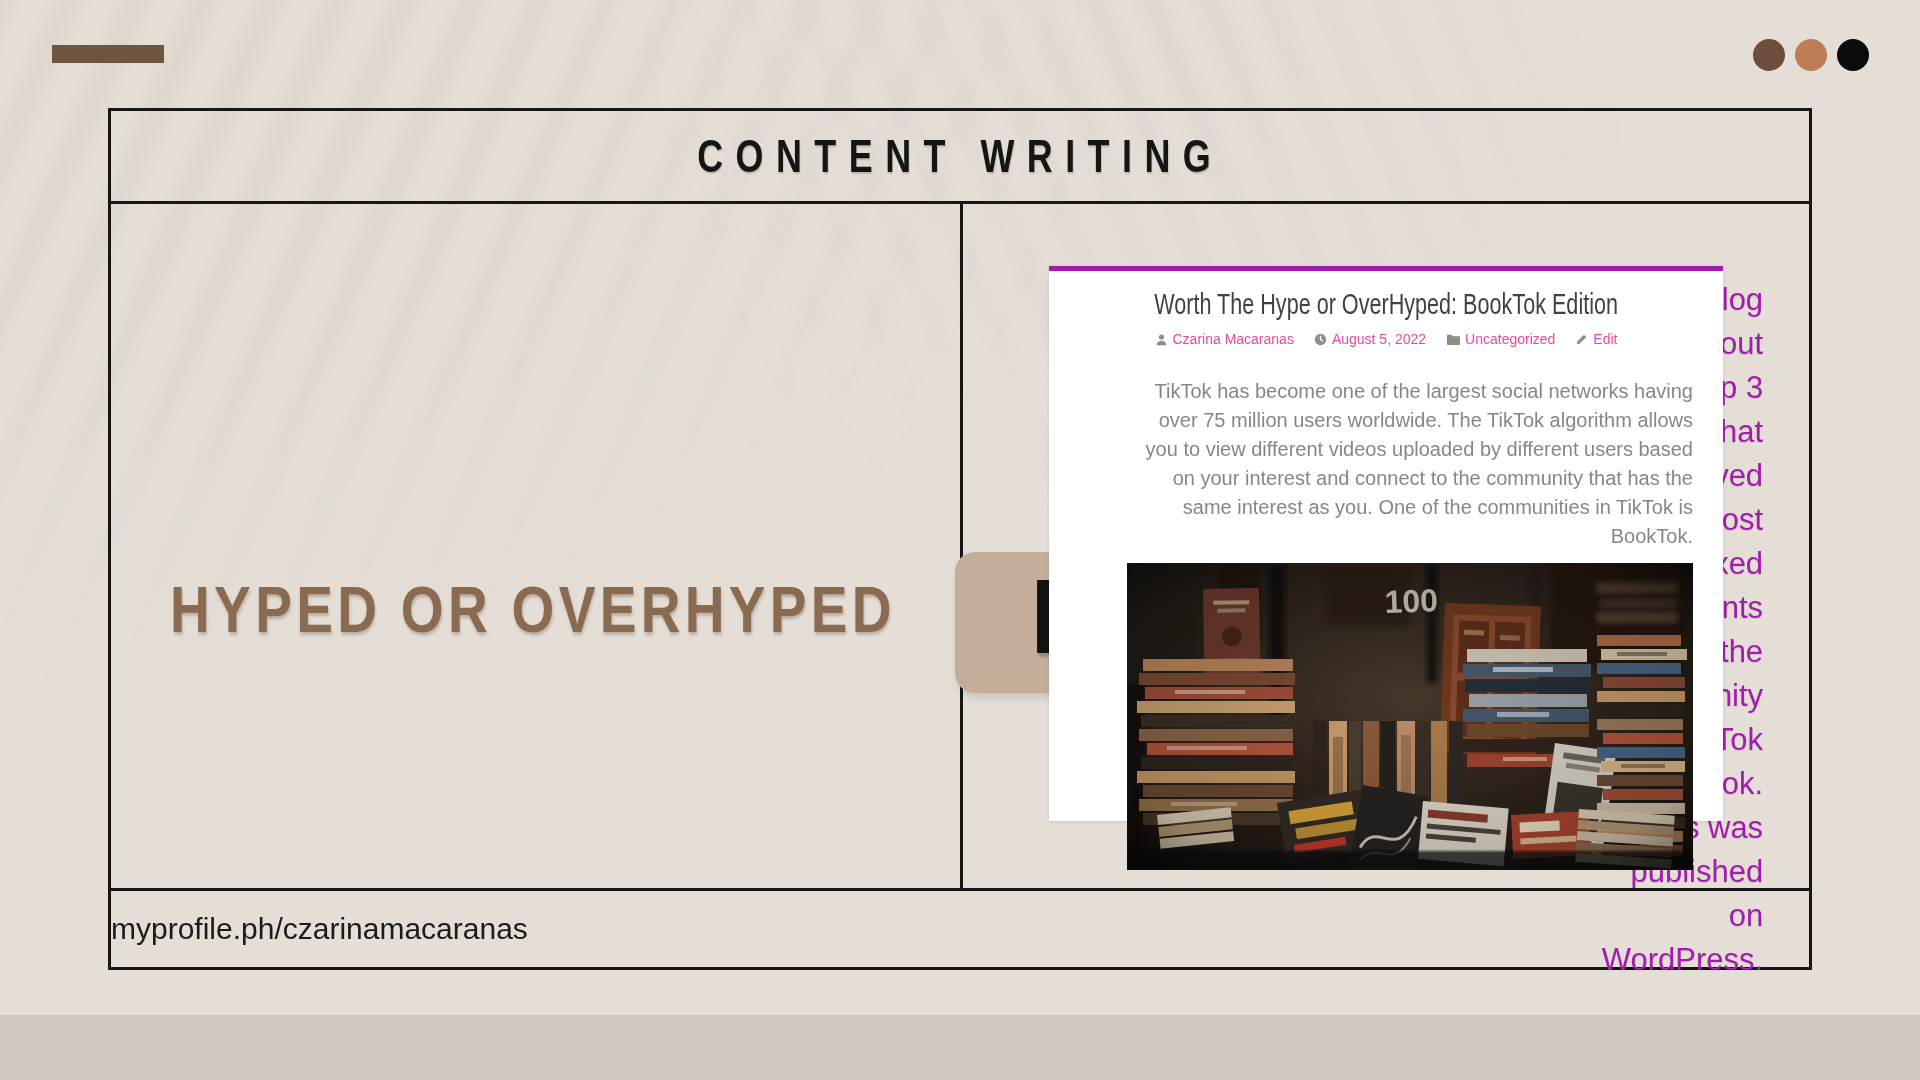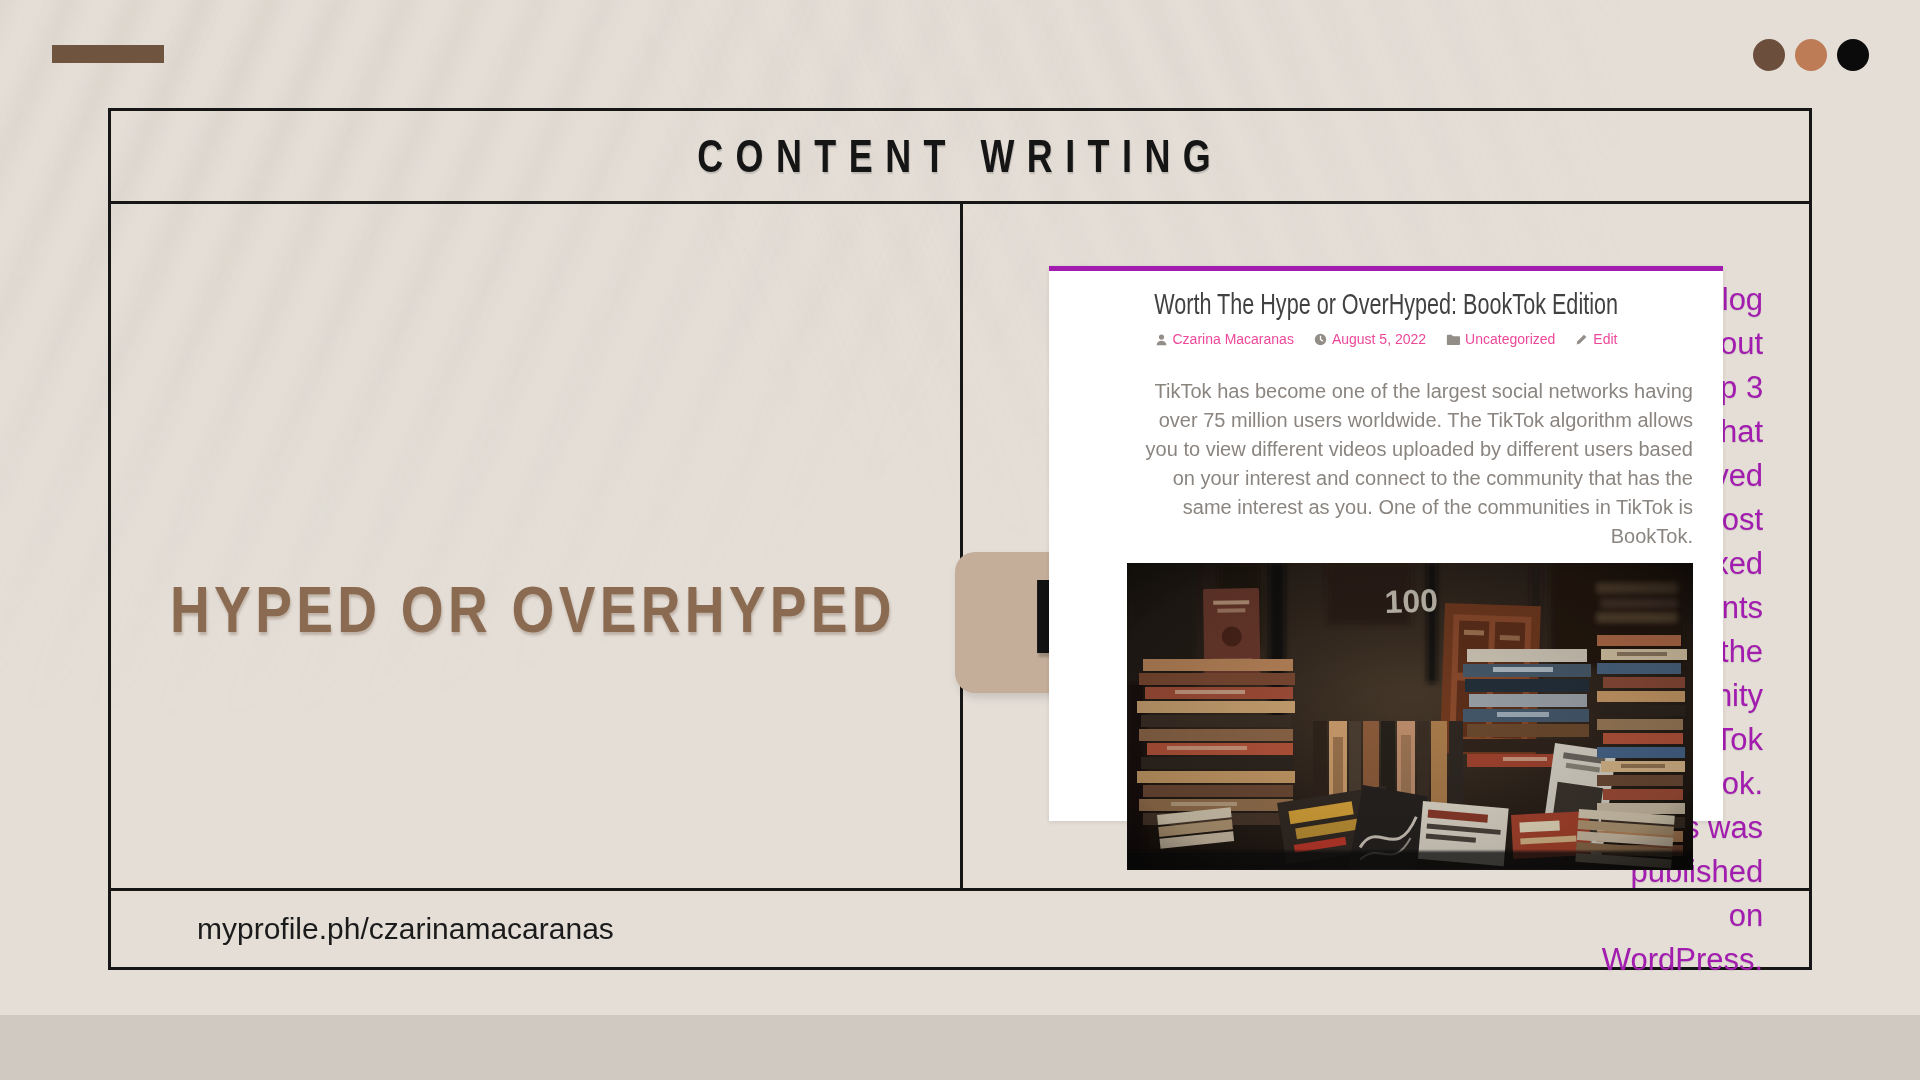--- a/index.html
+++ b/index.html
@@ -96,21 +96,21 @@
   .blog-meta svg{display:block;}
   .blog-para{
     margin:30px 30px 0 78px;width:566px;
     font-size:20px;line-height:29px;color:#8b8580;text-indent:26px;text-align:right;
   }
   .blog-photo{
     margin:12px 30px 0 78px;width:566px;height:307px;display:block;
   }
   .frame-footer{
     flex:0 0 auto;height:76px;border-top:3px solid #161616;
-    display:flex;align-items:center;padding-left:86px;
+    display:flex;align-items:center;
     font-size:30px;color:#1b1b1b;font-weight:500;
   }
 </style>
 </head>
 <body>
 
 <div class="stage">
 
   <div class="leaf leaf-1"></div>
   <div class="leaf leaf-2"></div>

